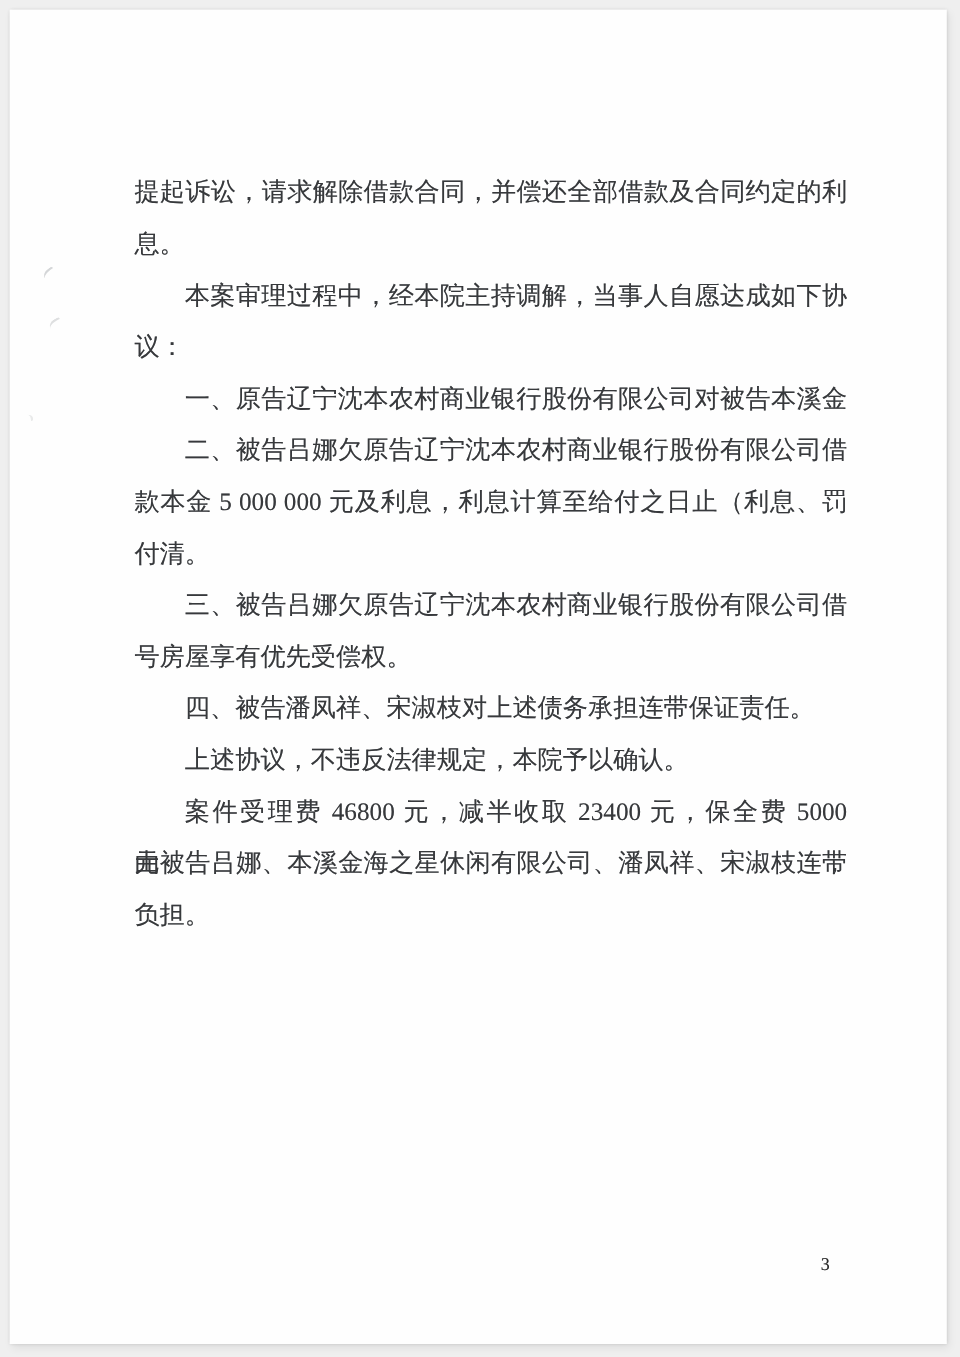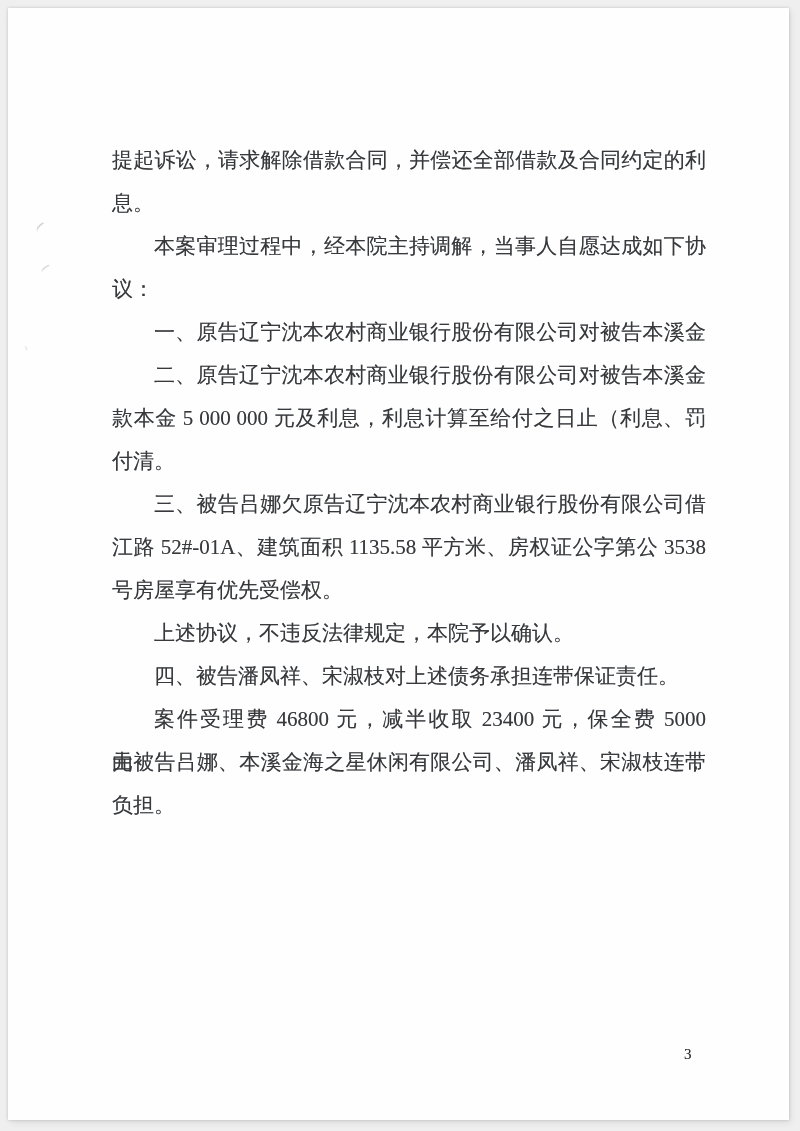--- a/index.html
+++ b/index.html
@@ -82,28 +82,27 @@
     <span class="smudge s1"></span>
     <span class="smudge s2"></span>
     <span class="smudge s3"></span>
 
     <div class="doc-text">
       <div class="line just">提起诉讼，请求解除借款合同，并偿还全部借款及合同约定的利</div>
       <div class="line">息。</div>
       <div class="line indent just">本案审理过程中，经本院主持调解，当事人自愿达成如下协</div>
       <div class="line">议：</div>
       <div class="line indent just">一、原告辽宁沈本农村商业银行股份有限公司对被告本溪金</div>
-      <div class="line indent just">二、原告辽宁沈本农村商业银行股份有限公司对被告本溪金</div>
+      <div class="line indent just">二、被告吕娜欠原告辽宁沈本农村商业银行股份有限公司借</div>
       <div class="line just">款本金 5 000 000 元及利息，利息计算至给付之日止（利息、罚</div>
       <div class="line">付清。</div>
       <div class="line indent just">三、被告吕娜欠原告辽宁沈本农村商业银行股份有限公司借</div>
-      <div class="line just">江路 52#-01A、建筑面积 1135.58 平方米、房权证公字第公 3538</div>
       <div class="line">号房屋享有优先受偿权。</div>
+      <div class="line indent">四、被告潘凤祥、宋淑枝对上述债务承担连带保证责任。</div>
       <div class="line indent">上述协议，不违反法律规定，本院予以确认。</div>
-      <div class="line indent">四、被告潘凤祥、宋淑枝对上述债务承担连带保证责任。</div>
       <div class="line indent just">案件受理费 46800 元，减半收取 23400 元，保全费 5000 元，</div>
       <div class="line just">由被告吕娜、本溪金海之星休闲有限公司、潘凤祥、宋淑枝连带</div>
       <div class="line">负担。</div>
     </div>
 
     <div class="pagenum">3</div>
   </div>
 </div>
 
 </body></html>

